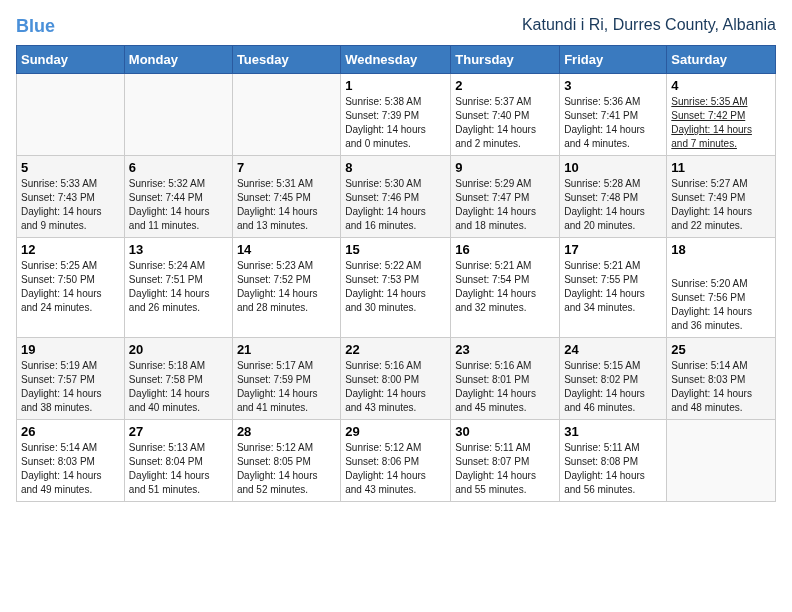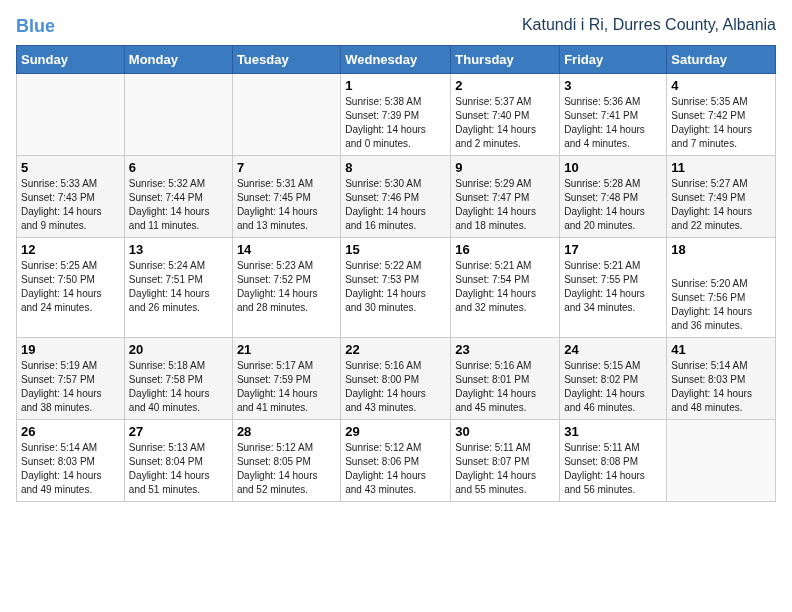--- a/index.html
+++ b/index.html
@@ -133,21 +133,21 @@
         </td>
         <td>
           <span class="day-num">3</span>
           <div class="day-detail" style="white-space: pre-line;">Sunrise: 5:36 AM
 Sunset: 7:41 PM
 Daylight: 14 hours
 and 4 minutes.</div>
         </td>
         <td>
           <span class="day-num">4</span>
-          <div class="day-detail" style="white-space: pre-line;">Sunrise: 5:35 AM
+          <div class="day-detail" style="white-space: pre-line; text-decoration: underline;">Sunrise: 5:35 AM
 Sunset: 7:42 PM
 Daylight: 14 hours
 and 7 minutes.</div>
         </td>
       </tr>
       <tr>
         <td>
           <span class="day-num">5</span>
           <div class="day-detail" style="white-space: pre-line;">Sunrise: 5:33 AM
 Sunset: 7:43 PM
@@ -285,21 +285,21 @@
 and 45 minutes.</div>
         </td>
         <td>
           <span class="day-num">24</span>
           <div class="day-detail" style="white-space: pre-line;">Sunrise: 5:15 AM
 Sunset: 8:02 PM
 Daylight: 14 hours
 and 46 minutes.</div>
         </td>
         <td>
-          <span class="day-num">41</span>
+          <span class="day-num">25</span>
           <div class="day-detail" style="white-space: pre-line;">Sunrise: 5:14 AM
 Sunset: 8:03 PM
 Daylight: 14 hours
 and 48 minutes.</div>
         </td>
       </tr>
       <tr>
         <td>
           <span class="day-num">26</span>
           <div class="day-detail" style="white-space: pre-line;">Sunrise: 5:14 AM

